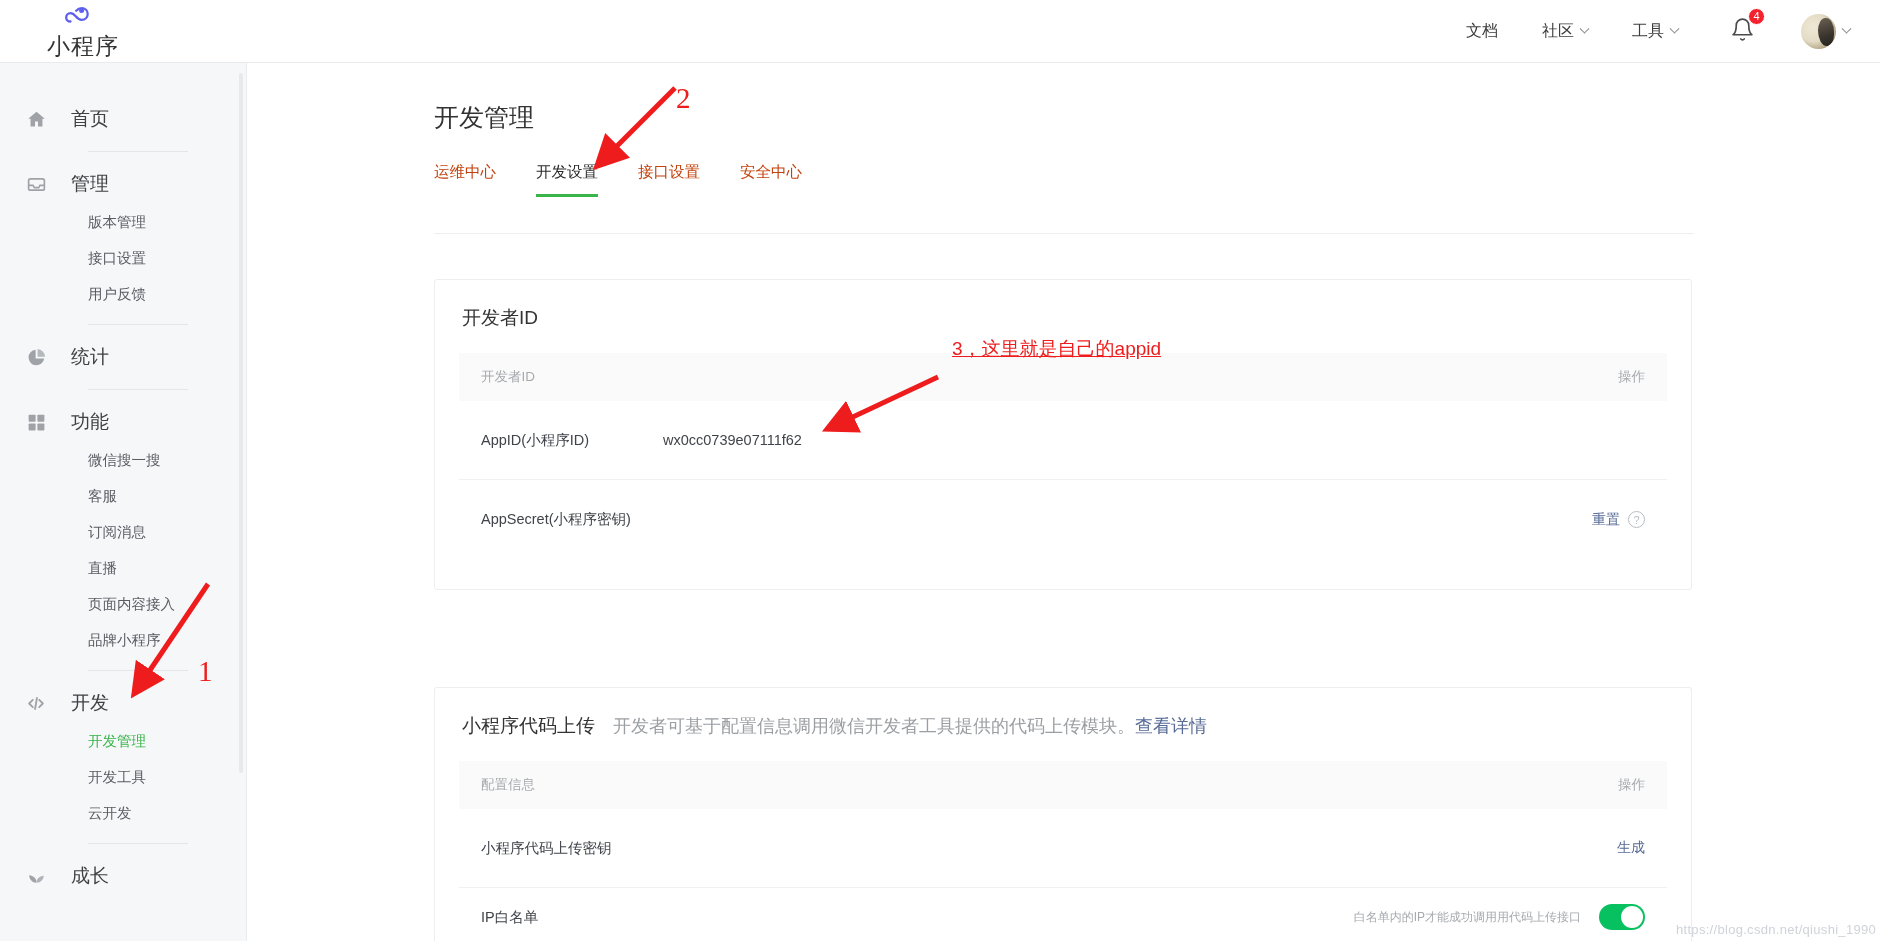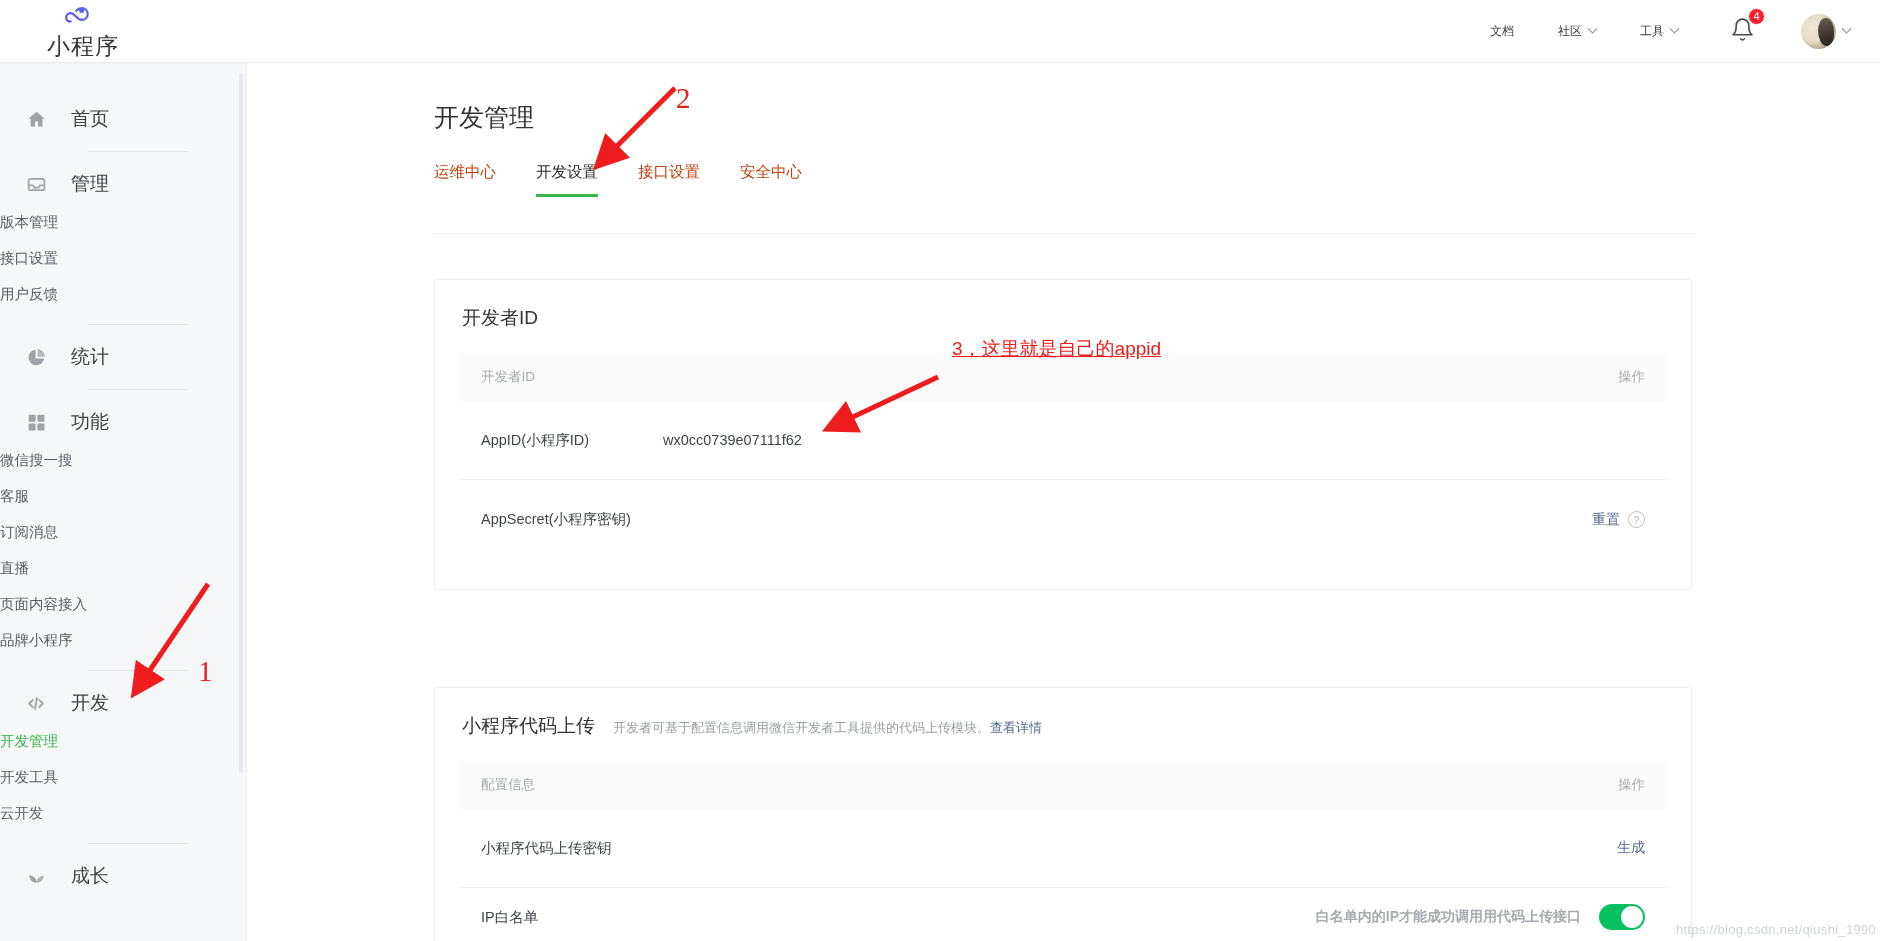--- a/index.html
+++ b/index.html
@@ -15,21 +15,21 @@
   .topbar {
     position: absolute; top: 0; left: 0; width: 1880px; height: 63px;
     background: #fff; border-bottom: 1px solid #e9eaec;
     display: flex; align-items: center;
   }
   .brand { display: flex; align-items: center; margin-left: 34px; flex-direction: column; }
   .brand-logo { width: 30px; height: 30px; }
   .brand-title { font-size: 23px; color: #353535; margin-left: 13px; letter-spacing: 1px; }
   .topnav { margin-left: auto; display: flex; align-items: center; margin-right: 30px; }
   .topnav-item {
-    font-size: 12px; color: #3c3c3c; margin-left: 44px;
+    font-size: 16px; color: #3c3c3c; margin-left: 44px;
     display: flex; align-items: center; cursor: pointer;
   }
   .caret {
     display: inline-block; width: 7px; height: 7px; margin-left: 7px;
     border-right: 1.4px solid #8a8a8a; border-bottom: 1.4px solid #8a8a8a;
     transform: rotate(45deg) translate(-2px,-2px);
   }
   .bell-wrap { position: relative; margin-left: 52px; cursor: pointer; }
   .badge {
     position: absolute; top: -9px; right: -10px;
@@ -53,21 +53,21 @@
   
   .sidebar {
     position: absolute; top: 63px; left: 0; width: 247px; height: 878px;
     background: #f6f7f9; border-right: 1px solid #ebecee; overflow: hidden;
   }
   .side-scroll { position: absolute; top:0; left:0; width: 247px; padding-top: 36px; }
   .side-group { display: flex; align-items: center; padding-left: 25px; height: 40px; cursor: pointer; }
   .side-group .gicon { width: 22px; height: 22px; display:flex; align-items:center; justify-content:center; color:#9fa3a8; }
   .side-group .glabel { font-size: 19px; color: #3f4145; margin-left: 24px; }
   .side-sub {
-    font-size: 14.5px; color: #5a5d63; 
+    font-size: 14.5px; color: #5a5d63; padding-left: 88px;
     height: 36px; display: flex; align-items: center; cursor: pointer;
   }
   .side-sub.active { color: #39b54a; }
   .side-divider { height: 1px; background: #e4e6e9; margin: 12px 0 12px 88px; width: 100px; }
   .side-scrollbar {
     position: absolute; top: 10px; right: 3px; width: 4px; height: 700px;
     background: #e7e9ec; border-radius: 2px;
   }
 
   
@@ -86,21 +86,21 @@
   .tabs-underline {
     position: absolute; left: 187px; top: 170px; width: 1260px; height: 1px; background: #eceef0;
   }
 
   .card {
     position: absolute; left: 187px; width: 1258px;
     background: #fff; border: 1px solid #eceef0; border-radius: 3px; margin-top: 16px;
   }
   .card-head { padding: 25px 0 0 27px; display: flex; align-items: baseline; }
   .card-title { font-size: 19px; color: #333; }
-  .card-desc { font-size: 13px; color: #9b9ea2; margin-left: 18px; }
+  .card-desc { font-size: 18px; color: #9b9ea2; margin-left: 18px; }
   .card-desc a { color: #576b95; text-decoration: none; }
 
   .tbl-head {
     margin: 22px 24px 0 24px; height: 48px; background: #fafafa;
     display: flex; align-items: center; padding: 0 22px;
   }
   .tbl-head .col-label { font-size: 13.5px; color: #a7aaae; }
   .tbl-head .col-action { margin-left: auto; font-size: 13.5px; color: #a7aaae; }
 
   .row {
@@ -110,21 +110,21 @@
   .row.no-border { border-bottom: none; }
   .row-label { font-size: 14.5px; color: #40444a; width: 182px; flex: none; }
   .row-value { font-size: 14.5px; color: #40444a; }
   .row-right { margin-left: auto; display: flex; align-items: center; }
   .link { font-size: 14px; color: #576b95; cursor: pointer; }
   .qmark {
     display: inline-flex; align-items: center; justify-content: center;
     width: 17px; height: 17px; border-radius: 50%; border: 1px solid #b9bcc0;
     color: #b9bcc0; font-size: 11px; margin-left: 8px; cursor: pointer;
   }
-  .hint { font-size: 14px; color: #a7aaae; margin-right: 18px; font-weight: bold; }
+  .hint { font-size: 12px; color: #a7aaae; margin-right: 18px; }
   .switch {
     width: 46px; height: 26px; border-radius: 13px; background: #07c160;
     position: relative; cursor: pointer; flex: none;
   }
   .switch .knob {
     position: absolute; top: 2px; right: 2px; width: 22px; height: 22px;
     border-radius: 50%; background: #fff;
   }
   .subrow {
     margin: 0 24px; height: 54px; display: flex; align-items: center; padding: 0 22px;

